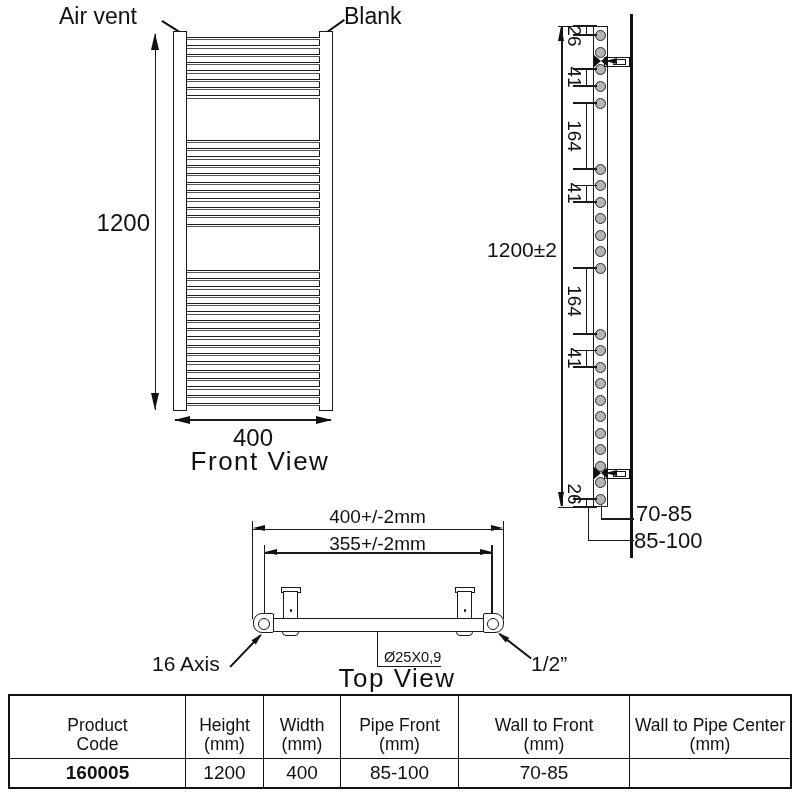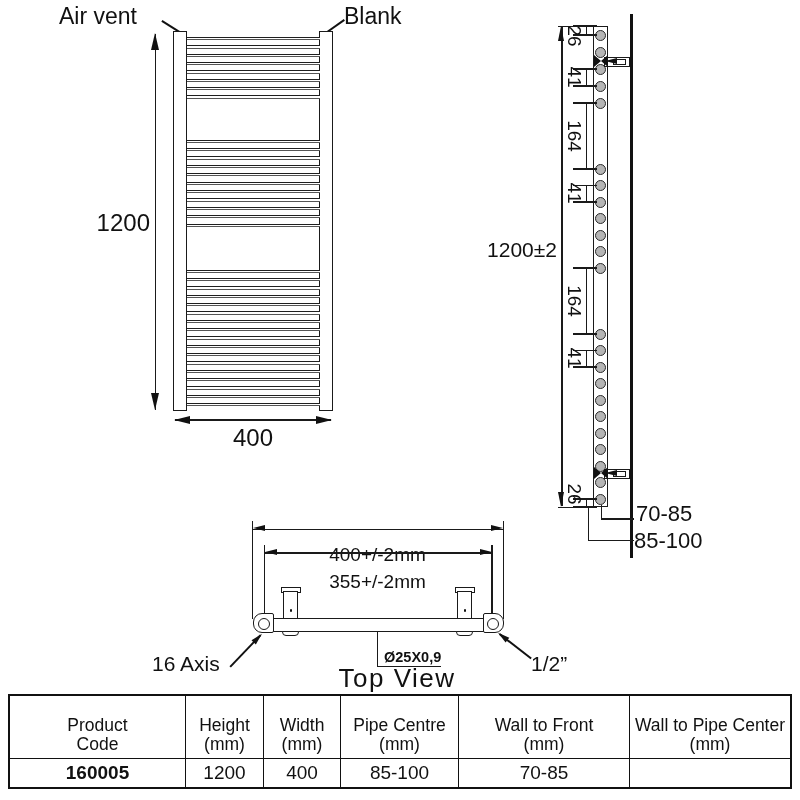--- a/index.html
+++ b/index.html
@@ -6,21 +6,21 @@
   .canvas{position:relative;width:800px;height:800px;background:#fff;overflow:hidden;
           font-family:"Liberation Sans","DejaVu Sans",sans-serif;color:#111;}
   .abs{position:absolute;}
   .hline{position:absolute;background:#1a1a1a;height:1.4px;}
   .vline{position:absolute;background:#1a1a1a;width:1.4px;}
   .txt{position:absolute;white-space:nowrap;color:#111;}
   .t23{font-size:23px;}
   .t24{font-size:24px;}
   .t21{font-size:21px;}
   .t22{font-size:22px;}
-  .t19{font-size:19px;margin-top:38px;}
+  .t19{font-size:19px;}
   .view-title{font-size:26px;letter-spacing:1.5px;text-align:center;}
   .tube{position:absolute;border:1.8px solid #1a1a1a;background:#fff;box-sizing:border-box;}
   .bar{position:absolute;left:0;width:100%;height:3.4px;box-sizing:border-box;
        border-top:1.5px solid #1f1f1f;border-bottom:1.2px solid #555;background:#fff;}
   .circle{position:absolute;left:0;width:11px;height:11px;border-radius:50%;
           border:1.4px solid #2a2a2a;background:#b5b5b5;box-sizing:border-box;}
   .rot{position:absolute;width:40px;height:20px;font-size:19px;text-align:center;
        transform:rotate(90deg);line-height:20px;}
   .arr-up{position:absolute;width:0;height:0;border-left:4px solid transparent;
           border-right:4px solid transparent;border-bottom:17px solid #111;}
@@ -110,20 +110,21 @@
       <div class="bar" style="top: 378.05px;"></div>
       <div class="bar" style="top: 386.4px;"></div>
       <div class="bar" style="top: 394.75px;"></div>
       <div class="bar" style="top: 403.1px;"></div>
     </div>
 
   <div class="hline" style="left:175px;top:419.3px;width:156px;"></div>
   <div class="arr-left" style="left:174px;top:416px;"></div>
   <div class="arr-right" style="left:316px;top:416px;"></div>
   <div class="txt t24" style="left:223px;top:424px;width:60px;text-align:center;">400</div>
+  <div class="txt view-title" style="left:160px;top:446px;width:200px;">Front View</div>
 
   <div class="txt t21" style="left:455px;top:238px;width:102px;text-align:right;">1200±2</div>
 
   <div class="vline" style="left:561.2px;top:27px;height:479px;"></div>
   <div class="arr-up" style="left:557.7px;top:26px;border-left-width:3.8px;border-right-width:3.8px;border-bottom-width:15px;"></div>
   <div class="arr-down" style="left:557.7px;top:492px;border-left-width:3.8px;border-right-width:3.8px;border-top-width:15px;"></div>
   <div class="hline" style="left:558px;top:25.8px;width:36px;"></div>
   <div class="hline" style="left:558px;top:506.5px;width:39px;"></div>
 
   <div class="tube" style="left:593px;top:26px;width:15px;height:481px;border-width:1.6px;"></div>
@@ -230,21 +231,21 @@
   <div class="abs" style="left:463.5px;top:609px;width:2.6px;height:2.6px;background:#111;border-radius:50%;"></div>
   <div class="tv-rect" style="left:282px;top:631px;width:17px;height:5px;border-width:1.2px;border-radius:0 0 4px 4px;"></div>
   <div class="tv-rect" style="left:456px;top:631px;width:17px;height:5px;border-width:1.2px;border-radius:0 0 4px 4px;"></div>
   <div class="tv-rect" style="left:252.5px;top:613px;width:21px;height:20px;border-radius:9px 2px 2px 9px;"></div>
   <div class="tv-circle" style="left:257.5px;top:617.5px;"></div>
   <div class="tv-rect" style="left:482.5px;top:613px;width:21px;height:20px;border-radius:2px 9px 9px 2px;"></div>
   <div class="tv-circle" style="left:486.5px;top:617.5px;"></div>
 
   <div class="vline" style="left:377px;top:631px;height:35px;width:1.3px;"></div>
   <div class="hline" style="left:377px;top:665.7px;width:64px;height:1.3px;"></div>
-  <div class="txt" style="left:384px;top:649px;font-size:14.5px;font-weight:bold;">Ø25X0,9</div>
+  <div class="txt" style="left:384px;top:649px;font-size:14.5px;font-weight:normal;">Ø25X0,9</div>
 
   <div class="txt t21" style="left:152px;top:652px;">16 Axis</div>
   <div class="leader arrow-end" style="left:230px;top:666px;width:44px;transform:rotate(-46.3deg);"></div>
 
   <div class="txt t21" style="left:531px;top:652px;">1/2”</div>
   <div class="leader arrow-end" style="left:531px;top:658px;width:40px;transform:rotate(-142.2deg);"></div>
 
   <div class="txt view-title" style="left:327px;top:663px;width:140px;">Top View</div>
 
   <div class="spec-table">
@@ -254,21 +255,21 @@
     </div>
     <div class="cell">
       <span>Height</span>
       <span>(mm)</span>
     </div>
     <div class="cell">
       <span>Width</span>
       <span>(mm)</span>
     </div>
     <div class="cell">
-      <span>Pipe Centre</span>
+      <span>Pipe Front</span>
       <span>(mm)</span>
     </div>
     <div class="cell">
       <span>Wall to Front</span>
       <span>(mm)</span>
     </div>
     <div class="cell">
       <span>Wall to Pipe Center</span>
       <span>(mm)</span>
     </div>

